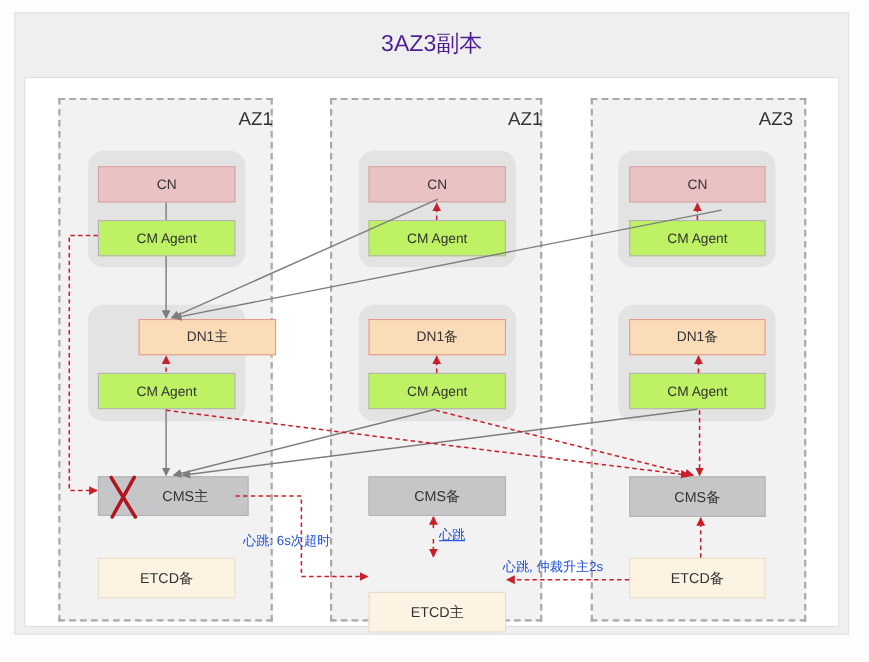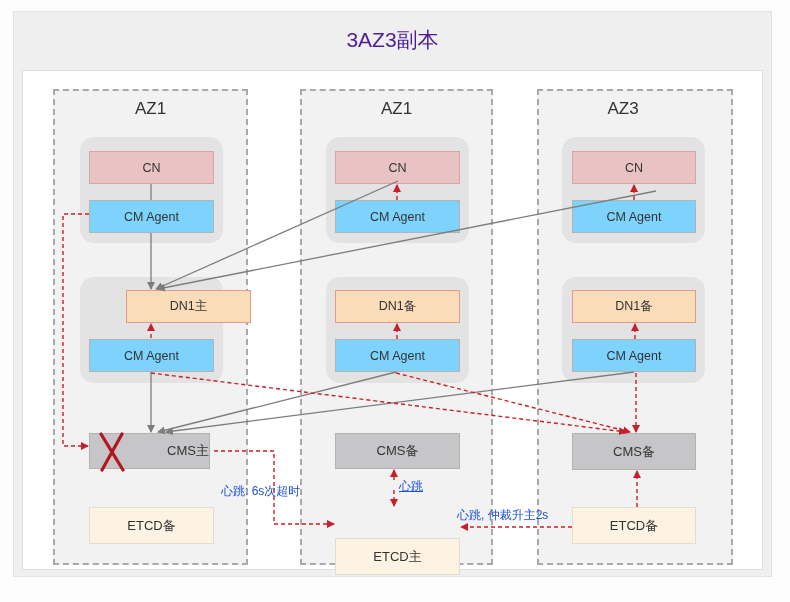--- a/index.html
+++ b/index.html
@@ -6,26 +6,26 @@
   body { width:790px; height:602px; position:relative; overflow:hidden;
          font-family:"Liberation Sans","DejaVu Sans",sans-serif; color:#333; }
   .outer { position:absolute; left:13px; top:11px; width:759px; height:566px;
            background:#efefef; border:1px solid #e2e2e2; box-sizing:border-box; }
   .title { position:absolute; left:13px; top:11px; width:759px; height:58px;
            text-align:center; line-height:58px; font-size:21px; color:#4c1d95; }
   .inner { position:absolute; left:22px; top:70px; width:741px; height:500px;
            background:#ffffff; border:1px solid #dedede; box-sizing:border-box; }
   .az { position:absolute; top:89px; height:476px; background:#f2f2f2;
         border:2px dashed #a9a9a9; box-sizing:border-box; }
-  .az-label { position:absolute; top:99px; text-align:center; font-size:17px; color:#333; }
+  .az-label { position:absolute; top:99px; text-align:right; font-size:17px; color:#333; }
   .group { position:absolute; background:#e3e3e3; border-radius:14px; }
   .box { position:absolute; box-sizing:border-box; text-align:center;
          font-size:12.5px; color:#333; display:flex; align-items:center; justify-content:center; }
   .cn { background:#e9c2c4; border:1px solid #d5a6a8; }
-  .agent { background:#7dd3fc; border:1px solid #b4b4b4; }
+  .agent { background:#bef264; border:1px solid #b4b4b4; }
   .dn { background:#fbdcb8; border:1px solid #e39a8a; }
   .cms { background:#c6c6c8; border:1px solid #b2b2b2; font-size:13px; }
   .etcd { background:#fdf3e3; border:1px solid #e6dccb; font-size:13px; }
   .note { position:absolute; font-size:12px; color:#1d4ed8; white-space:nowrap; }
   svg.links { position:absolute; left:0; top:0; width:790px; height:602px; pointer-events:none; }
   .xmark { position:absolute; left:98px; top:432px; width:28px; height:40px; }
 </style>
 </head>
 <body>
 
@@ -34,21 +34,21 @@
 <div class="inner"></div>
 
 <div class="az" style="left:53px; width:195px;"></div>
 <div class="az-label" style="left:53px; width:195px;">AZ1</div>
 <div class="group" style="left:80px; top:137px; width:143px; height:106px;"></div>
 <div class="box cn" style="left:89px; top:151px; width:125px; height:33px;">CN</div>
 <div class="box agent" style="left:89px; top:200px; width:125px; height:33px;">CM Agent</div>
 <div class="group" style="left:80px; top:277px; width:143px; height:106px;"></div>
 <div class="box dn" style="left:89px; top:290px; width:125px; height:33px;margin-left:37px;">DN1主</div>
 <div class="box agent" style="left:89px; top:339px; width:125px; height:33px;">CM Agent</div>
-<div class="box cms" style="left:89px; top:433px; width:121px; height:36px;justify-content:flex-end;">
+<div class="box cms" style="left:89px; top:433px; width:137px; height:36px;">
   <span style="margin-left:22px;">CMS主</span>
 </div>
 <div class="box etcd" style="left:89px; top:507px; width:125px; height:37px;">ETCD备</div>
 
 <div class="az" style="left:300px; width:193px;"></div>
 <div class="az-label" style="left:300px; width:193px;">AZ1</div>
 <div class="group" style="left:326px; top:137px; width:143px; height:106px;"></div>
 <div class="box cn" style="left:335px; top:151px; width:125px; height:33px;">CN</div>
 <div class="box agent" style="left:335px; top:200px; width:125px; height:33px;">CM Agent</div>
 <div class="group" style="left:326px; top:277px; width:143px; height:106px;"></div>

